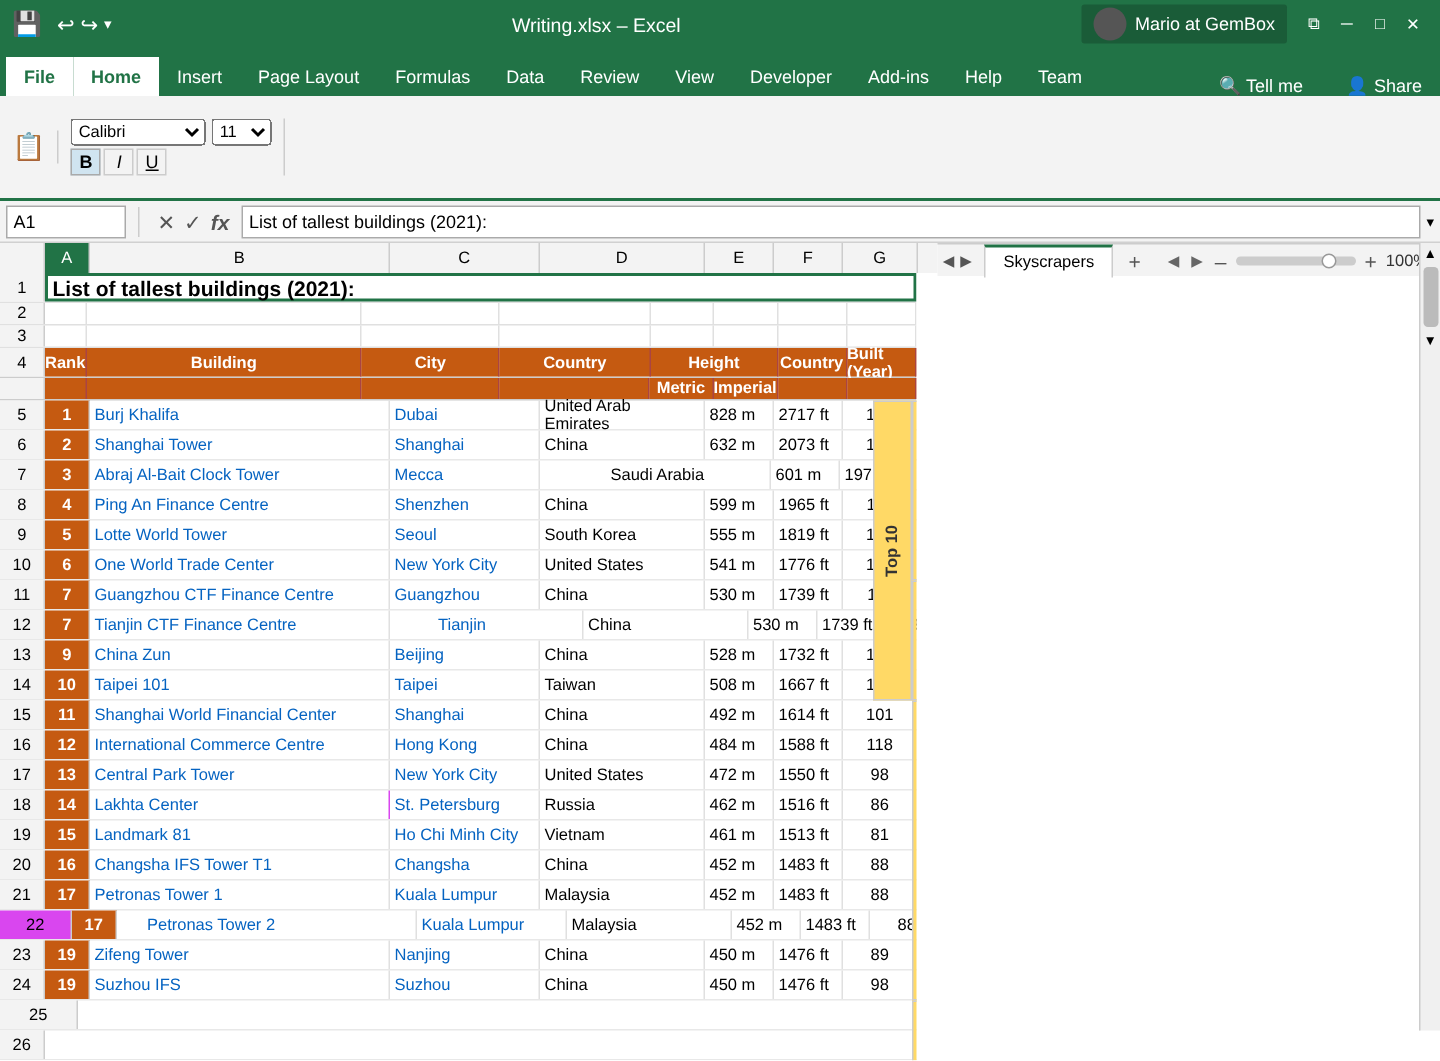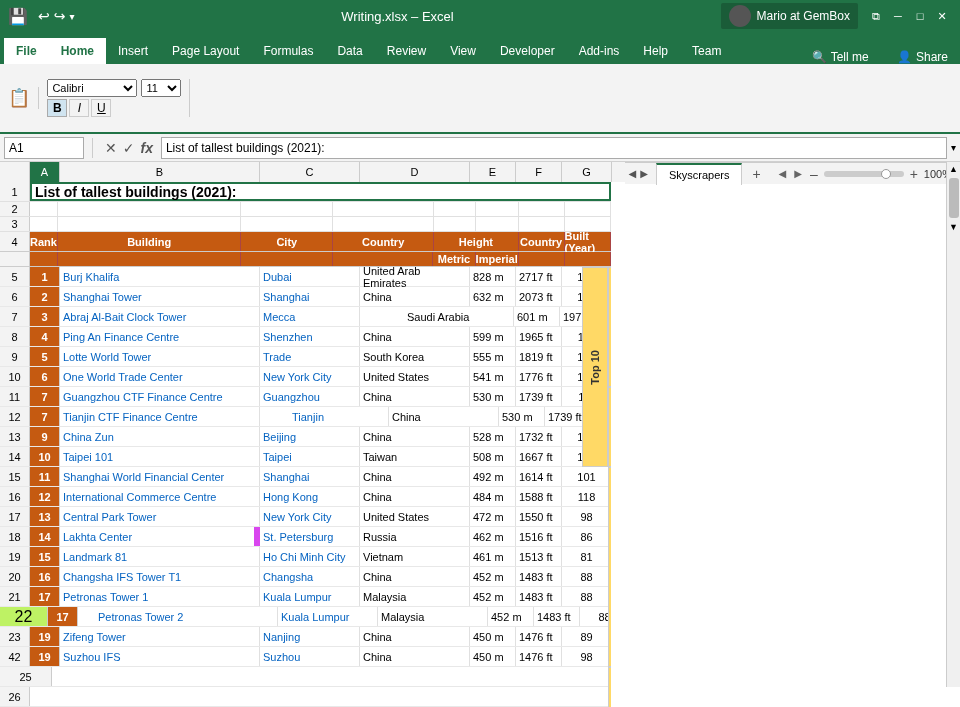--- a/index.html
+++ b/index.html
@@ -320,21 +320,21 @@
               <div style="width:46px; padding:0 3px; font-size:11px; display:flex; align-items:center; border-right:1px solid #e0e0e0;">599 m</div>
               <div style="width:46px; padding:0 3px; font-size:11px; display:flex; align-items:center; border-right:1px solid #e0e0e0;">1965 ft</div>
               <div style="width:50px; padding:0 3px; font-size:11px; display:flex; align-items:center; justify-content:center; border-right:1px solid #e0e0e0;">115</div>
 
             </div>
 
             <div style="display:flex; border-bottom:1px solid #e8e8e8; height:20px;">
               <div style="width:30px; min-width:30px; background:#f3f3f3; border-right:1px solid #ccc; display:flex; align-items:center; justify-content:center; font-size:11px;">9</div>
               <div style="width:30px; background:#c55a11; color:white; font-weight:600; display:flex; align-items:center; justify-content:center; font-size:11px; border-right:1px solid #d0d0d0;">5</div>
               <div style="width:200px; color:#0563c1; padding:0 3px; font-size:11px; display:flex; align-items:center; border-right:1px solid #e0e0e0;">Lotte World Tower</div>
-              <div style="width:100px; color:#0563c1; padding:0 3px; font-size:11px; display:flex; align-items:center; border-right:1px solid #e0e0e0;">Trade</div>
+              <div style="width:100px; color:#0563c1; padding:0 3px; font-size:11px; display:flex; align-items:center; border-right:1px solid #e0e0e0;">Seoul</div>
               <div style="width:110px; padding:0 3px; font-size:11px; display:flex; align-items:center; border-right:1px solid #e0e0e0;">South Korea</div>
               <div style="width:46px; padding:0 3px; font-size:11px; display:flex; align-items:center; border-right:1px solid #e0e0e0;">555 m</div>
               <div style="width:46px; padding:0 3px; font-size:11px; display:flex; align-items:center; border-right:1px solid #e0e0e0;">1819 ft</div>
               <div style="width:50px; padding:0 3px; font-size:11px; display:flex; align-items:center; justify-content:center; border-right:1px solid #e0e0e0;">123</div>
 
             </div>
 
             <div style="display:flex; border-bottom:1px solid #e8e8e8; height:20px;">
               <div style="width:30px; min-width:30px; background:#f3f3f3; border-right:1px solid #ccc; display:flex; align-items:center; justify-content:center; font-size:11px;">10</div>
               <div style="width:30px; background:#c55a11; color:white; font-weight:600; display:flex; align-items:center; justify-content:center; font-size:11px; border-right:1px solid #d0d0d0;">6</div>
@@ -427,21 +427,21 @@
               <div style="width:110px; padding:0 3px; font-size:11px; display:flex; align-items:center; border-right:1px solid #e0e0e0;">United States</div>
               <div style="width:46px; padding:0 3px; font-size:11px; display:flex; align-items:center; border-right:1px solid #e0e0e0;">472 m</div>
               <div style="width:46px; padding:0 3px; font-size:11px; display:flex; align-items:center; border-right:1px solid #e0e0e0;">1550 ft</div>
               <div style="width:50px; padding:0 3px; font-size:11px; display:flex; align-items:center; justify-content:center; border-right:1px solid #e0e0e0;">98</div>
 
             </div>
 
             <div style="display:flex; border-bottom:1px solid #e8e8e8; height:20px;">
               <div style="width:30px; min-width:30px; background:#f3f3f3; border-right:1px solid #ccc; display:flex; align-items:center; justify-content:center; font-size:11px;">18</div>
               <div style="width:30px; background:#c55a11; color:white; font-weight:600; display:flex; align-items:center; justify-content:center; font-size:11px; border-right:1px solid #d0d0d0;">14</div>
-              <div style="width:200px; color:#0563c1; padding:0 3px; font-size:11px; display:flex; align-items:center; border-right:6px solid #d946ef;">Lakhta Center</div>
+              <div style="width:200px; color:#0563c1; padding:0 3px; font-size:11px; display:flex; align-items:center; border-right:1px solid #d946ef;">Lakhta Center</div>
               <div style="width:100px; color:#0563c1; padding:0 3px; font-size:11px; display:flex; align-items:center; border-right:1px solid #e0e0e0;">St. Petersburg</div>
               <div style="width:110px; padding:0 3px; font-size:11px; display:flex; align-items:center; border-right:1px solid #e0e0e0;">Russia</div>
               <div style="width:46px; padding:0 3px; font-size:11px; display:flex; align-items:center; border-right:1px solid #e0e0e0;">462 m</div>
               <div style="width:46px; padding:0 3px; font-size:11px; display:flex; align-items:center; border-right:1px solid #e0e0e0;">1516 ft</div>
               <div style="width:50px; padding:0 3px; font-size:11px; display:flex; align-items:center; justify-content:center; border-right:1px solid #e0e0e0;">86</div>
 
             </div>
 
             <div style="display:flex; border-bottom:1px solid #e8e8e8; height:20px;">
               <div style="width:30px; min-width:30px; background:#f3f3f3; border-right:1px solid #ccc; display:flex; align-items:center; justify-content:center; font-size:11px;">19</div>
@@ -473,21 +473,21 @@
               <div style="width:200px; color:#0563c1; padding:0 3px; font-size:11px; display:flex; align-items:center; border-right:1px solid #e0e0e0;">Petronas Tower 1</div>
               <div style="width:100px; color:#0563c1; padding:0 3px; font-size:11px; display:flex; align-items:center; border-right:1px solid #e0e0e0;">Kuala Lumpur</div>
               <div style="width:110px; padding:0 3px; font-size:11px; display:flex; align-items:center; border-right:1px solid #e0e0e0;">Malaysia</div>
               <div style="width:46px; padding:0 3px; font-size:11px; display:flex; align-items:center; border-right:1px solid #e0e0e0;">452 m</div>
               <div style="width:46px; padding:0 3px; font-size:11px; display:flex; align-items:center; border-right:1px solid #e0e0e0;">1483 ft</div>
               <div style="width:50px; padding:0 3px; font-size:11px; display:flex; align-items:center; justify-content:center; border-right:1px solid #e0e0e0;">88</div>
 
             </div>
 
             <div style="display:flex; border-bottom:1px solid #e8e8e8; height:20px;">
-              <div style="width:48px; min-width:30px; background:#bef264; border-right:1px solid #ccc; display:flex; align-items:center; justify-content:center; font-size:16px;">22</div>
+              <div style="width:48px; min-width:30px; background:#d946ef; border-right:1px solid #ccc; display:flex; align-items:center; justify-content:center; font-size:11px;">22</div>
               <div style="width:30px; background:#c55a11; color:white; font-weight:600; display:flex; align-items:center; justify-content:center; font-size:11px; border-right:1px solid #d0d0d0;">17</div>
               <div style="width:200px; color:#0563c1; padding:0 20px; font-size:11px; display:flex; align-items:center; border-right:1px solid #e0e0e0;">Petronas Tower 2</div>
               <div style="width:100px; color:#0563c1; padding:0 3px; font-size:11px; display:flex; align-items:center; border-right:1px solid #e0e0e0;">Kuala Lumpur</div>
               <div style="width:110px; padding:0 3px; font-size:11px; display:flex; align-items:center; border-right:1px solid #e0e0e0;">Malaysia</div>
               <div style="width:46px; padding:0 3px; font-size:11px; display:flex; align-items:center; border-right:1px solid #e0e0e0;">452 m</div>
               <div style="width:46px; padding:0 3px; font-size:11px; display:flex; align-items:center; border-right:1px solid #e0e0e0;">1483 ft</div>
               <div style="width:50px; padding:0 3px; font-size:11px; display:flex; align-items:center; justify-content:center; border-right:1px solid #e0e0e0;">88</div>
 
             </div>
 
@@ -497,21 +497,21 @@
               <div style="width:200px; color:#0563c1; padding:0 3px; font-size:11px; display:flex; align-items:center; border-right:1px solid #e0e0e0;">Zifeng Tower</div>
               <div style="width:100px; color:#0563c1; padding:0 3px; font-size:11px; display:flex; align-items:center; border-right:1px solid #e0e0e0;">Nanjing</div>
               <div style="width:110px; padding:0 3px; font-size:11px; display:flex; align-items:center; border-right:1px solid #e0e0e0;">China</div>
               <div style="width:46px; padding:0 3px; font-size:11px; display:flex; align-items:center; border-right:1px solid #e0e0e0;">450 m</div>
               <div style="width:46px; padding:0 3px; font-size:11px; display:flex; align-items:center; border-right:1px solid #e0e0e0;">1476 ft</div>
               <div style="width:50px; padding:0 3px; font-size:11px; display:flex; align-items:center; justify-content:center; border-right:1px solid #e0e0e0;">89</div>
 
             </div>
 
             <div style="display:flex; border-bottom:1px solid #e8e8e8; height:20px;">
-              <div style="width:30px; min-width:30px; background:#f3f3f3; border-right:1px solid #ccc; display:flex; align-items:center; justify-content:center; font-size:11px;">42</div>
+              <div style="width:30px; min-width:30px; background:#f3f3f3; border-right:1px solid #ccc; display:flex; align-items:center; justify-content:center; font-size:11px;">24</div>
               <div style="width:30px; background:#c55a11; color:white; font-weight:600; display:flex; align-items:center; justify-content:center; font-size:11px; border-right:1px solid #d0d0d0;">19</div>
               <div style="width:200px; color:#0563c1; padding:0 3px; font-size:11px; display:flex; align-items:center; border-right:1px solid #e0e0e0;">Suzhou IFS</div>
               <div style="width:100px; color:#0563c1; padding:0 3px; font-size:11px; display:flex; align-items:center; border-right:1px solid #e0e0e0;">Suzhou</div>
               <div style="width:110px; padding:0 3px; font-size:11px; display:flex; align-items:center; border-right:1px solid #e0e0e0;">China</div>
               <div style="width:46px; padding:0 3px; font-size:11px; display:flex; align-items:center; border-right:1px solid #e0e0e0;">450 m</div>
               <div style="width:46px; padding:0 3px; font-size:11px; display:flex; align-items:center; border-right:1px solid #e0e0e0;">1476 ft</div>
               <div style="width:50px; padding:0 3px; font-size:11px; display:flex; align-items:center; justify-content:center; border-right:1px solid #e0e0e0;">98</div>
 
             </div>
 

